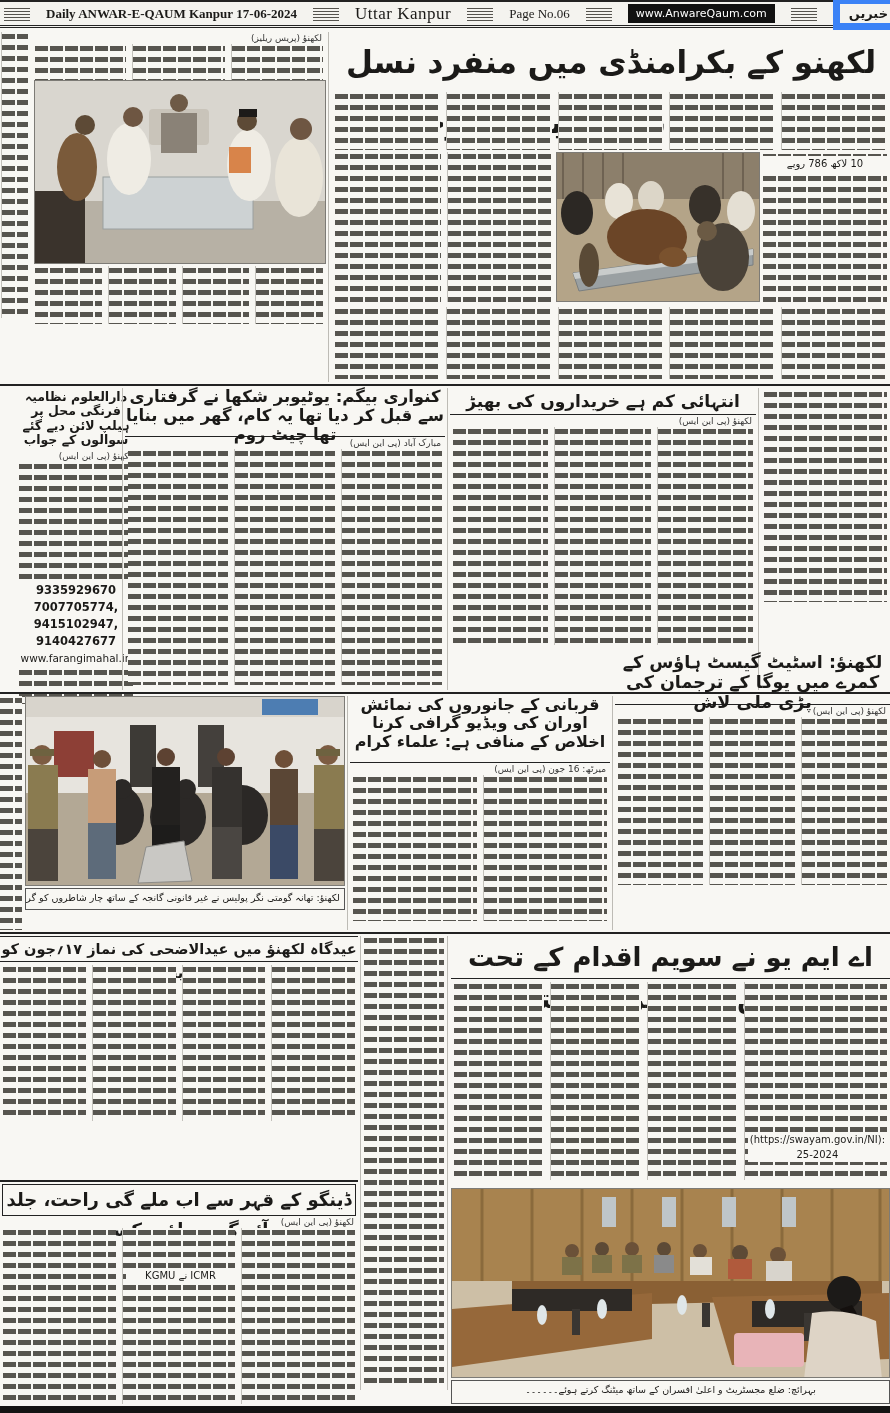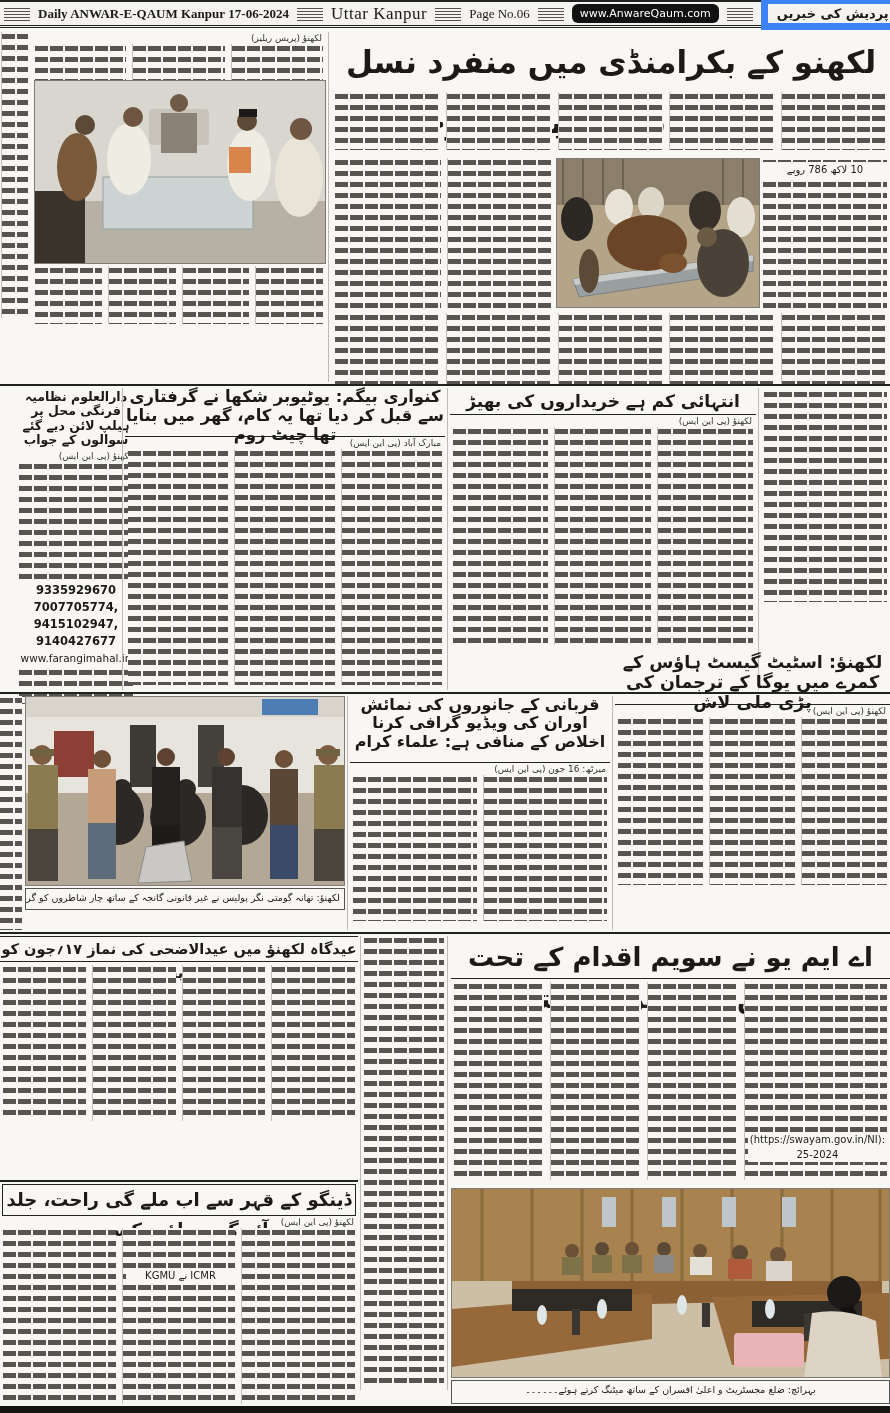--- a/index.html
+++ b/index.html
@@ -8,29 +8,29 @@
     background:#f8f7f3; color:#1b1a18; overflow:hidden;
     font-family:"DejaVu Sans", sans-serif;
   }
   .abs{position:absolute;}
   .rtl{direction:rtl; unicode-bidi:plaintext;}
   .ltr{direction:ltr;}
   
   .masthead{
     left:0; top:0; width:890px; height:28px;
     border-top:2px solid #222; border-bottom:3px double #222;
-    display:flex; align-items:center; gap:8px; box-sizing:border-box;
+    display:flex; align-items:center; gap:16px; box-sizing:border-box;
     padding:0 4px; background:#f4f3ef;
   }
   .sep-lines{width:26px; height:16px; flex:0 0 auto;
     background:repeating-linear-gradient(180deg,#f4f3ef 0 2px,#55534e 2px 3px);}
   .mh-left{font-size:13px; font-weight:bold; white-space:nowrap; font-family:"Liberation Serif", serif;}
   .mh-region{font-size:17px; font-family:"Liberation Serif", serif; white-space:nowrap; letter-spacing:.5px;}
   .mh-page{font-size:13px; font-family:"Liberation Serif", serif; white-space:nowrap;}
-  .mh-site{background:#111; color:#fff; font-size:11px; padding:3px 8px; white-space:nowrap;border-radius:6px;}
+  .mh-site{background:#111; color:#fff; font-size:11px; padding:3px 8px; white-space:nowrap;}
   .mh-urdu-box{border:7px solid #3b82f6; font-weight:bold; font-size:13px; padding:2px 9px; white-space:nowrap;}
   
   .fill{
     background-image:
       repeating-linear-gradient(90deg, rgba(248,247,243,0) 0 13px, #f8f7f3 13px 15px),
       repeating-linear-gradient(180deg, #f8f7f3 0 2px, #57554f 2px 7px, #f8f7f3 7px 11px);
   }
   .cols{display:flex; direction:rtl; height:100%;}
   .col{flex:1; margin:0 3px; border-left:1px solid #c3c1bb; padding-left:3px;}
   .col:last-child{border-left:none;}
@@ -121,21 +121,21 @@
     <div class="hl" style="font-size:31px;height:60px;line-height:60px;">لکھنو کے بکرامنڈی میں منفرد نسل اور انوکھے نام کے بکرے موجود</div>
     <div style="height:58px;">
         <div class="cols">
       <div class="col fill"></div>
           <div class="col fill"></div>
           <div class="col fill"></div>
           <div class="col fill"></div>
           <div class="col fill"></div>
     </div>
       </div>
-    <div style="display:flex;direction:rtl;height:152px;margin-top:8px;">
+    <div style="display:flex;direction:rtl;height:152px;margin-top:2px;">
       <div class="fill" style="width:124px;margin:0 3px;">
         <div class="snippet rtl" style="margin-top:4px;">10 لاکھ 786 روپے</div>
       </div>
 
       <div class="photo" style="width:204px;height:150px;">
         <svg width="204" height="150" xmlns="http://www.w3.org/2000/svg">
           <rect width="204" height="150" fill="#b4a488"></rect>
           <rect width="204" height="46" fill="#8c7f6b"></rect>
           <g stroke="#6e6252" stroke-width="2">
               <line x1="8" y1="0" x2="8" y2="46"></line>

